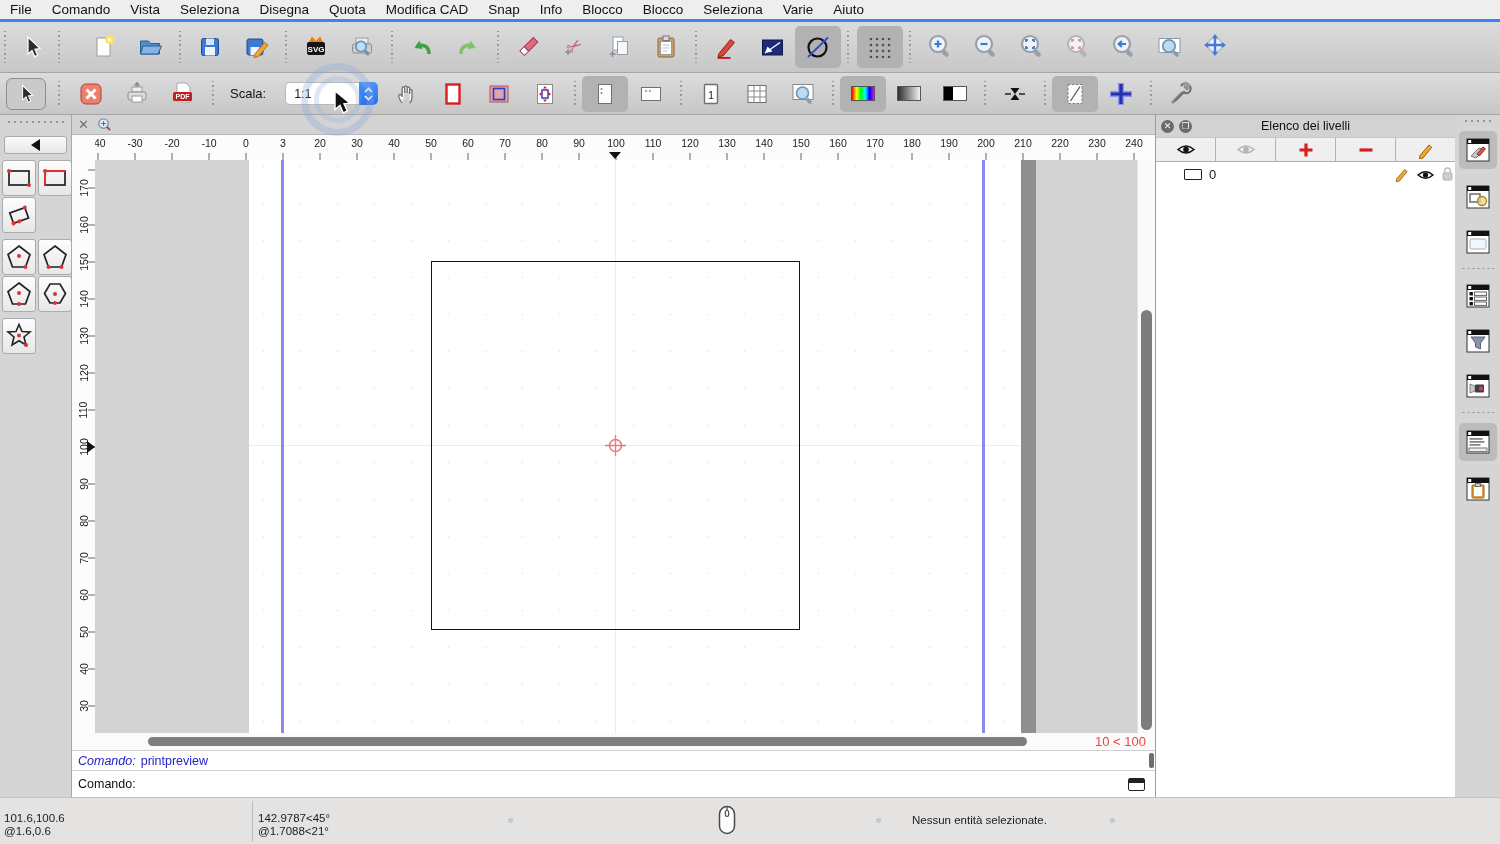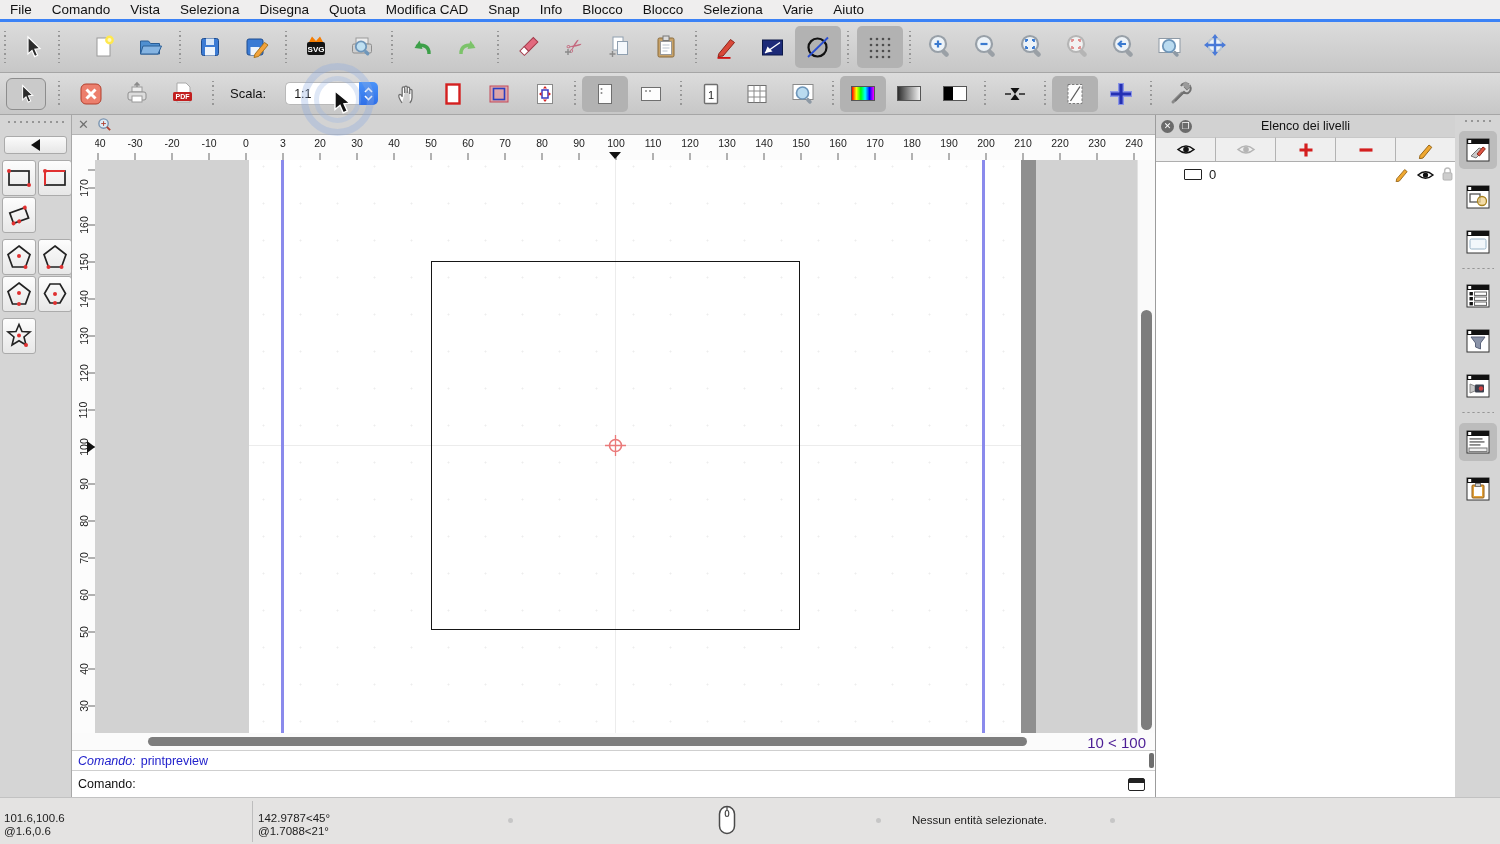--- a/index.html
+++ b/index.html
@@ -87,21 +87,21 @@
   .faint-v { position:absolute; left:520px; top:0; width:1px; height:573px; background:#ececec; }
   .faint-h { position:absolute; left:154px; top:285px; width:772px; height:1px; background:#ececec; }
   .draw-square { position:absolute; left:336px; top:101px; width:369px; height:369px; border:1px solid #161616; }
   .origin-mark { position:absolute; left:508px; top:273px; width:25px; height:25px; }
 
   #vscroll { position:relative; width:18px; background:#fafafa; border-left:1px solid #e2e2e2; }
   .vthumb { position:absolute; left:3px; top:150px; width:11px; height:420px; background:#7d7d7d; border-radius:6px; }
 
   #hscrollrow { position:relative; height:17px; background:#fbfbfb; }
   .hthumb { position:absolute; left:76px; top:4px; width:879px; height:9px; background:#7d7d7d; border-radius:5px; }
-  .grid-status { position:absolute; right:9px; top:1px; font-size:15px; color:#4c1d95; }
+  .grid-status { position:absolute; right:9px; top:1px; font-size:13px; color:#ef4444; }
 
   #historyrow { position:relative; height:20px; background:#fff; border-top:1px solid #cfcfcf;
     display:flex; align-items:center; padding-left:6px; font-size:12.5px; }
   .cmd-prefix { color:#2222cc; font-style:italic; }
   .cmd-text { color:#2222cc; margin-left:5px; }
   .mini-scroll { position:absolute; right:1px; top:2px; width:5px; height:15px; background:#6e6e6e; border-radius:2px; }
 
   #cmdrow { position:relative; height:27px; background:#fff; border-top:1px solid #cfcfcf;
     display:flex; align-items:center; padding-left:6px; }
   .cmd-label { font-size:12.5px; color:#111; flex:0 0 auto; }

